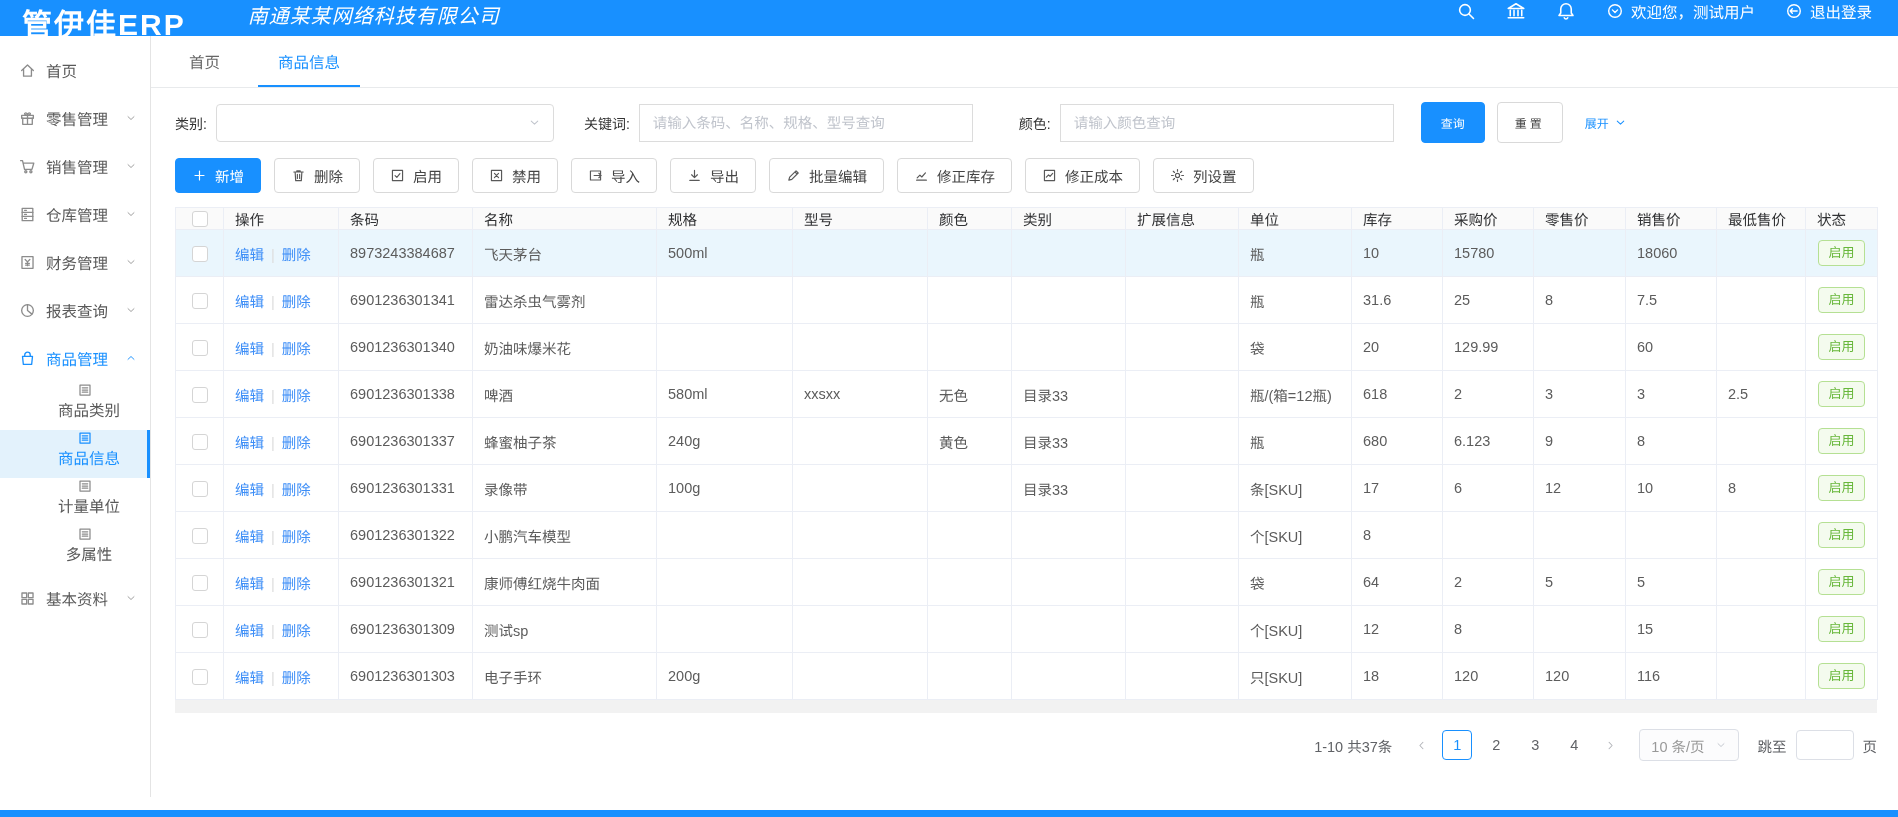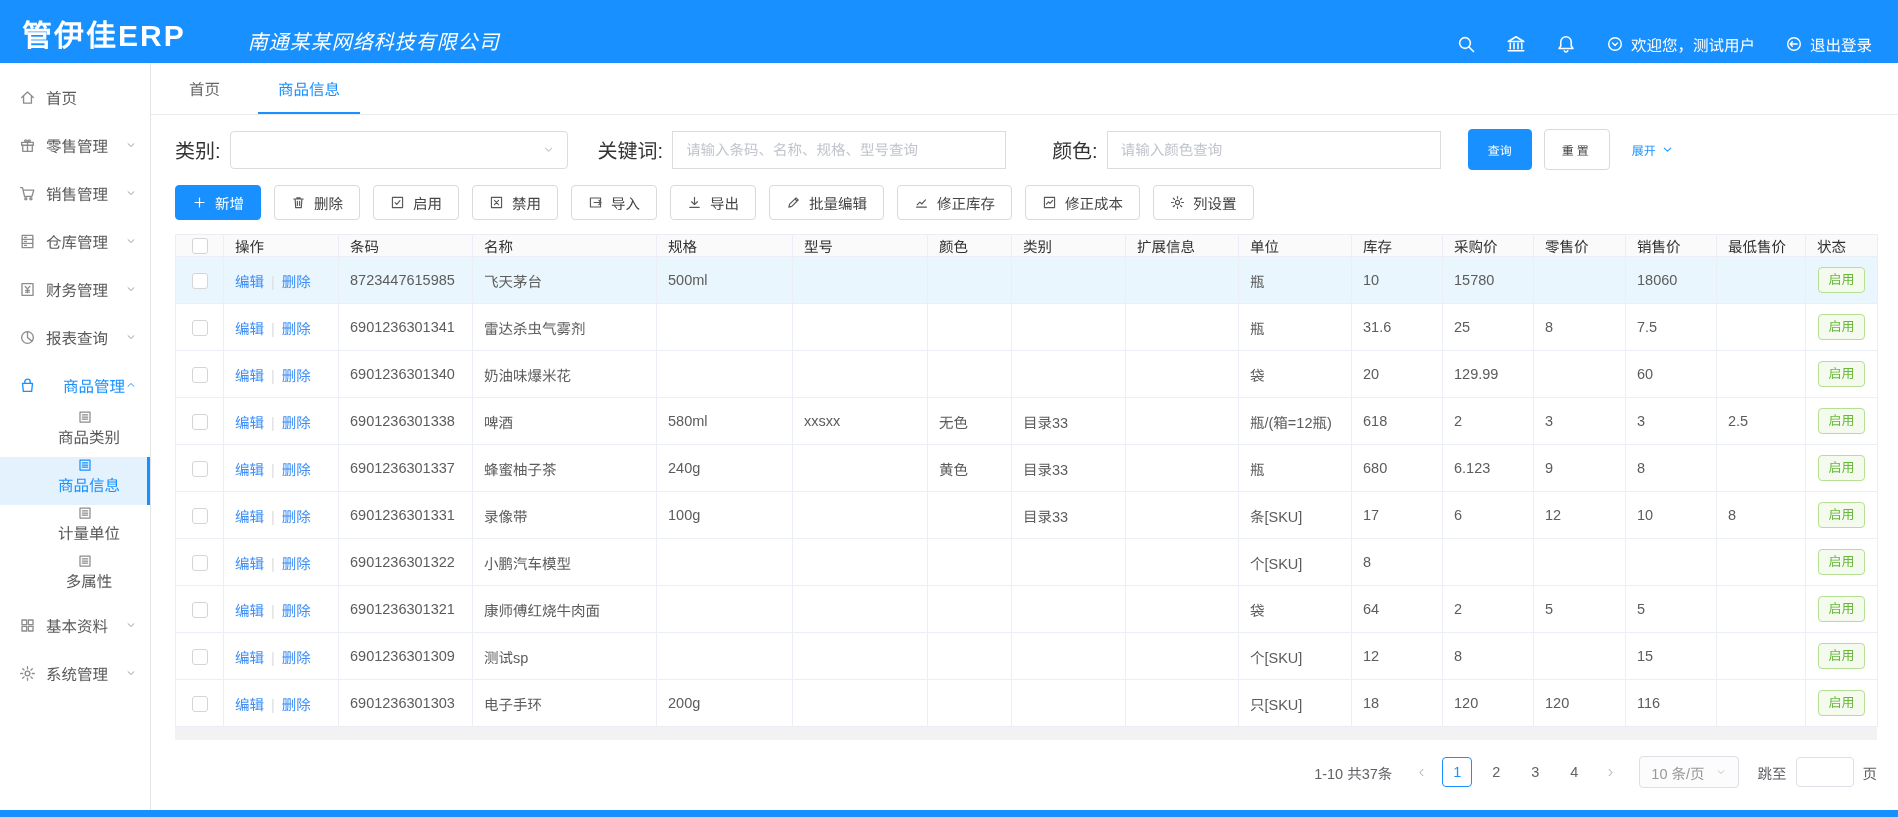--- a/index.html
+++ b/index.html
@@ -5,59 +5,59 @@
   * { box-sizing: border-box; }
   html,body { margin:0; padding:0; }
   body {
     width:1898px; height:817px; overflow:hidden; position:relative;
     font-family:"Liberation Sans","DejaVu Sans",sans-serif;
     background:#fff; color:#333;
   }
   svg { display:block; width:100%; height:100%; }
 
   
-  .topbar { height:63px; background:#1890ff; display:flex; align-items:flex-end;
+  .topbar { height:36px; background:#1890ff; display:flex; align-items:flex-start;
     padding:0 26px 8px 22px; color:#fff; }
   .logo { font-size:30px; font-weight:bold; letter-spacing:2px; white-space:nowrap; }
   .company { font-size:20px; margin-left:62px; letter-spacing:1px;font-style:italic; }
   .topbar-right { margin-left:auto; display:flex; align-items:center; gap:30px; font-size:15.5px; }
   .tb-icon { width:20px; height:20px; color:#fff; cursor:pointer; }
   .tb-item { display:flex; align-items:center; gap:7px; cursor:pointer; white-space:nowrap; }
   .tb-item .tb-icon { width:18px; height:18px; }
 
   
   .layout { display:flex; height:761px; }
   .sidebar { width:151px; flex:none; border-right:1px solid #e4e4e4; background:#fff; padding-top:10px; }
   .side-item { height:48px; display:flex; align-items:center; padding:0 13px 0 19px;
     font-size:15.5px; color:#595959; cursor:pointer; position:relative; }
   .side-item .s-icon { width:17px; height:17px; margin-right:10px; color:#8c8c8c; flex:none; }
   .side-item .s-label { flex:1; white-space:nowrap; }
   .side-item .chev-icon { width:12px; height:12px; color:#999; flex:none; }
   .side-item.sub { padding-left:41px;flex-direction:column; }
   .side-item.sub .s-icon { width:16px; height:16px; margin-right:9px; }
-  .side-item.active-root { color:#1890ff;text-align:right; }
+  .side-item.active-root { color:#1890ff; }
   .side-item.active-root .s-icon, .side-item.active-root .chev-icon { color:#1890ff; }
   .side-item.active { background:#e3f2fc; color:#1890ff; }
   .side-item.active .s-icon { color:#1890ff; }
   .side-item.active::after { content:""; position:absolute; right:0; top:0; width:3px; height:100%; background:#1890ff; }
 
   .main { flex:1; display:flex; flex-direction:column; min-width:0; }
 
   
   .tabbar { height:52px; flex:none; border-bottom:1px solid #e8eaec; display:flex;
     align-items:flex-end; padding-left:34px; gap:50px; background:#fff; }
   .tab { font-size:15.5px; color:#666; padding:0 4px 15px; position:relative; cursor:pointer; }
   .tab.active { color:#1890ff; }
   .tab.active::after { content:""; position:absolute; left:-16px; right:-16px; bottom:0; height:2px; background:#1890ff; }
 
   
   .content { flex:1; padding:14px 21px 0 24px; overflow:hidden; }
 
   .filter-row { display:flex; align-items:center; margin-bottom:15px; }
-  .f-label { font-size:20px; color:#333; margin-right:9px; white-space:nowrap; }
+  .f-label { font-size:14px; color:#333; margin-right:9px; white-space:nowrap; }
   .f-select { width:338px; height:38px; border:1px solid #dcdcdc; border-radius:4px; background:#fff;
     display:flex; align-items:center; justify-content:flex-end; padding:0 12px; margin-right:30px; cursor:pointer; }
   .f-select .chev-icon { width:13px; height:13px; color:#c0c4cc; }
   .f-input { width:334px; height:38px; border:1px solid #dcdcdc; border-radius:0; padding:0 13px;
     font-size:14.5px; color:#333; outline:none; margin-right:46px; font-family:inherit; }
   .f-input.last { margin-right:27px; }
   .f-input::placeholder { color:#c0c4cc; }
   .btn { height:41px; border-radius:4px; font-size:12px; cursor:pointer; font-family:inherit; }
   .btn-primary { background:#1890ff; color:#fff; border:1px solid #1890ff; padding:0 19px; margin-right:12px; }
   .btn-plain { background:#fff; color:#444; border:1px solid #d9d9d9; padding:0 17px; letter-spacing:3px; }
@@ -297,34 +297,20 @@
             <rect x="8.8" y="8.8" width="4.4" height="4.4"></rect>
           </svg>
         </span>
         <span class="s-label">基本资料</span>
         <span class="chev-icon">
           <svg viewBox="0 0 16 16" fill="none" stroke="currentColor" stroke-width="1.25" stroke-linecap="round" stroke-linejoin="round">
             <path d="M4 6.2 8 10l4-3.8"></path>
           </svg>
         </span>
       </div>
-      <div class="side-item">
-        <span class="s-icon">
-          <svg viewBox="0 0 16 16" fill="none" stroke="currentColor" stroke-width="1.25" stroke-linecap="round" stroke-linejoin="round">
-            <circle cx="8" cy="8" r="2.2"></circle>
-            <path d="M8 1.6v1.9M8 12.5v1.9M1.6 8h1.9M12.5 8h1.9M3.5 3.5l1.3 1.3M11.2 11.2l1.3 1.3M12.5 3.5l-1.3 1.3M4.8 11.2l-1.3 1.3"></path>
-          </svg>
-        </span>
-        <span class="s-label">系统管理</span>
-        <span class="chev-icon">
-          <svg viewBox="0 0 16 16" fill="none" stroke="currentColor" stroke-width="1.25" stroke-linecap="round" stroke-linejoin="round">
-            <path d="M4 6.2 8 10l4-3.8"></path>
-          </svg>
-        </span>
-      </div>
     </aside>
 
   <main class="main">
 
     <div class="tabbar">
         <div class="tab">首页</div>
         <div class="tab active">商品信息</div>
       </div>
 
     <div class="content">
@@ -478,21 +464,21 @@
               <th>零售价</th>
               <th>销售价</th>
               <th>最低售价</th>
               <th>状态</th>
             </tr>
           </thead>
         <tbody>
             <tr class="hl">
               <td class="cell-center"><span class="checkbox"></span></td>
               <td><span class="op-link">编辑</span><span class="op-sep">|</span><span class="op-link">删除</span></td>
-              <td>8723447615985</td>
+              <td>8973243384687</td>
               <td>飞天茅台</td>
               <td>500ml</td>
               <td></td>
               <td></td>
               <td></td>
               <td></td>
               <td>瓶</td>
               <td>10</td>
               <td>15780</td>
               <td></td>

